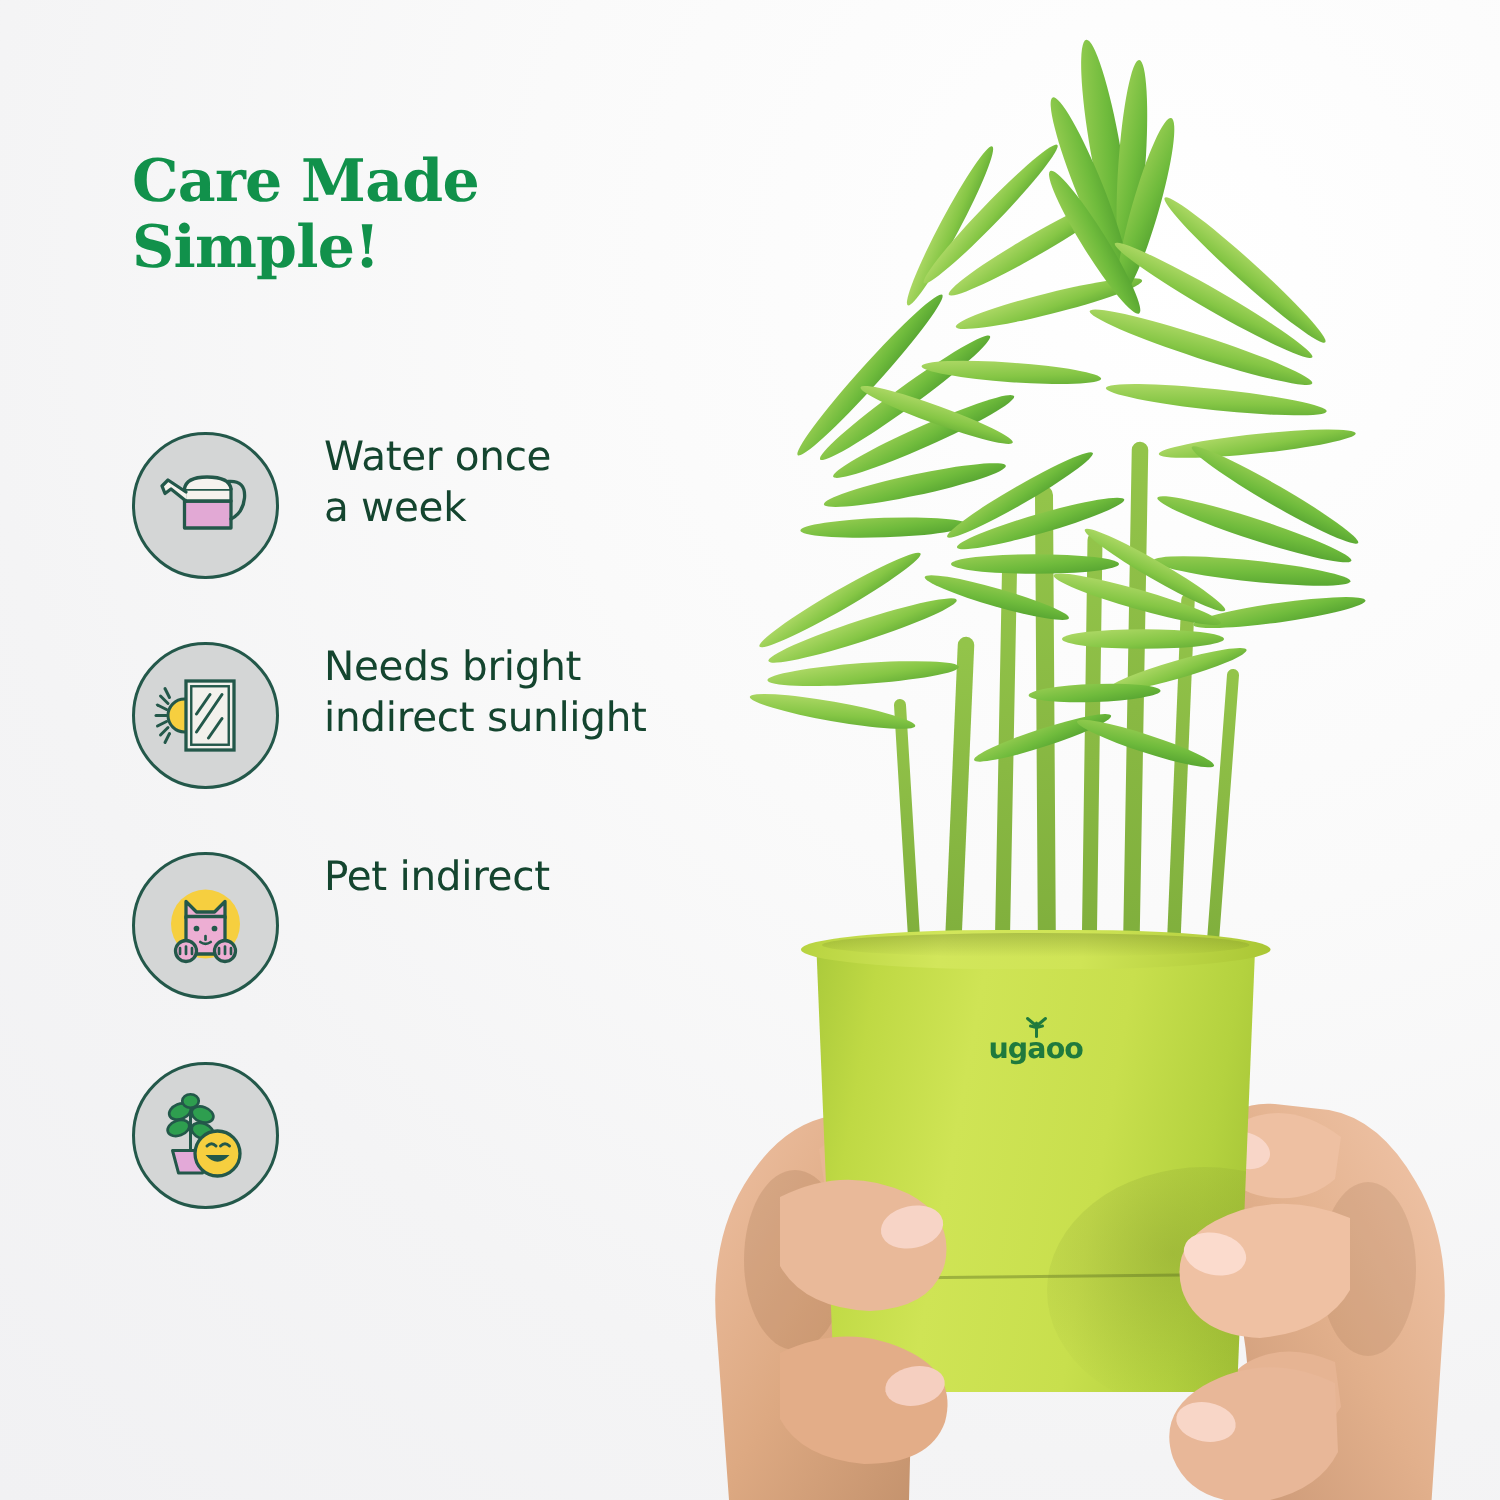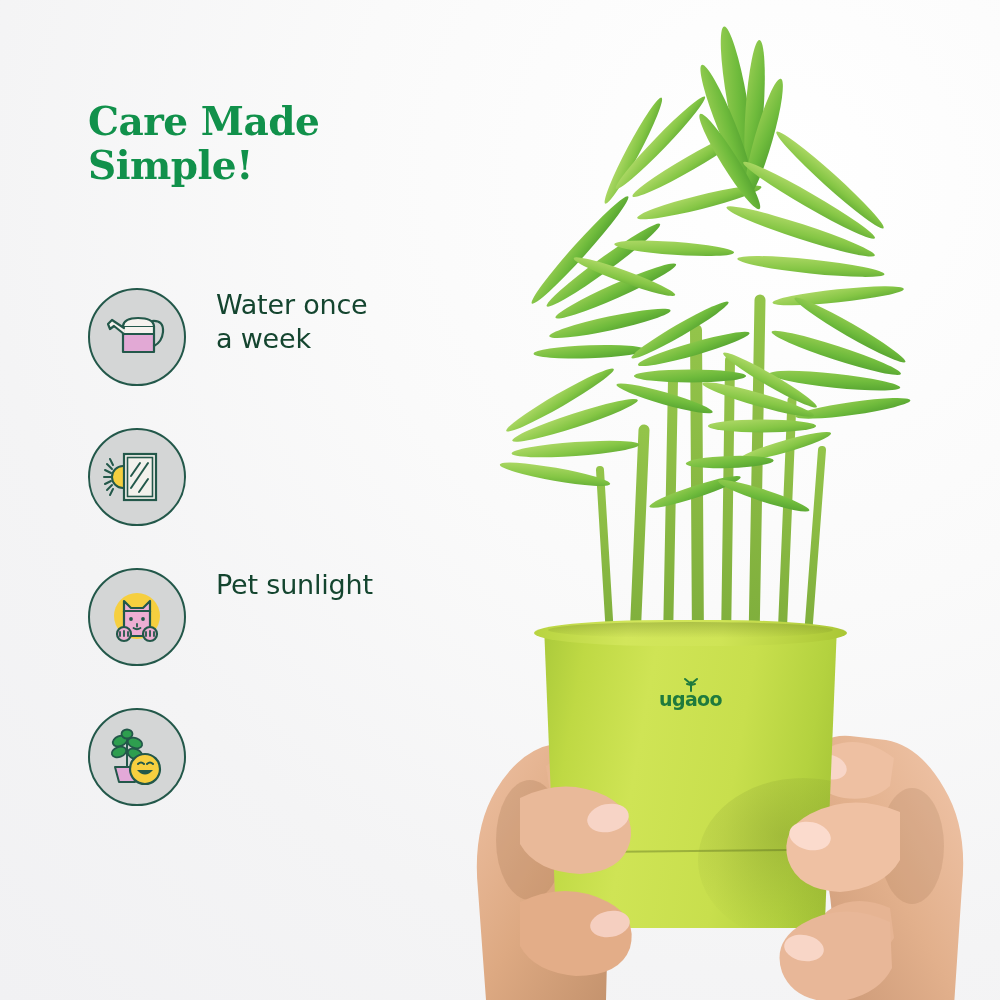--- a/index.html
+++ b/index.html
@@ -136,20 +136,22 @@
             </g>
             <circle cx="33" cy="47" r="11" fill="#f6cf3f" stroke="#23584a" stroke-width="2"></circle>
             <rect x="34" y="24" width="32" height="46" fill="#f3f1ec" stroke="#23584a" stroke-width="2.2"></rect>
             <rect x="37.5" y="27.5" width="25" height="39" fill="#f3f1ec" stroke="#23584a" stroke-width="1.6"></rect>
             <line x1="41" y1="58" x2="58" y2="33"></line>
             <line x1="41" y1="46" x2="50" y2="33"></line>
             <line x1="49" y1="62" x2="58" y2="49"></line>
           </g>
         </svg>
       </div>
+      <div class="feature-label">Needs bright
+indirect sunlight</div>
     </div>
 
     <div class="feature">
       <div class="icon-circle">
         <svg width="94" height="94" viewBox="0 0 94 94">
           <circle cx="47" cy="46" r="23" fill="#f6cf3f"></circle>
           <g fill="#edaed3" stroke="#23584a" stroke-width="2.2" stroke-linejoin="round">
             <path d="M34 42 L34 31 L41 38 L53 38 L60 31 L60 42 Z"></path>
             <path d="M34 41 L34 66 L60 66 L60 41 Z"></path>
             <circle cx="34" cy="64" r="7"></circle>
@@ -160,21 +162,21 @@
             <circle cx="53" cy="49" r="1.9"></circle>
           </g>
           <g fill="none" stroke="#23584a" stroke-width="1.8" stroke-linecap="round">
             <path d="M47 54 L47 56.5"></path>
             <path d="M43.5 58 Q47 60.5 50.5 58"></path>
             <path d="M30 62 L30 66 M34 61 L34 66 M38 62 L38 66"></path>
             <path d="M56 62 L56 66 M60 61 L60 66 M64 62 L64 66"></path>
           </g>
         </svg>
       </div>
-      <div class="feature-label">Pet sunlight</div>
+      <div class="feature-label">Pet indirect</div>
     </div>
 
     <div class="feature">
       <div class="icon-circle">
         <svg width="94" height="94" viewBox="0 0 94 94">
           <g stroke="#23584a" stroke-width="2" stroke-linecap="round" stroke-linejoin="round">
             <path d="M37 58 L37 26" fill="none"></path>
             <g fill="#2e9e4f" stroke="#23584a" stroke-width="1.8">
               <ellipse cx="30" cy="31" rx="7.5" ry="5" transform="rotate(-22 30 31)"></ellipse>
               <ellipse cx="45" cy="33" rx="7.5" ry="5" transform="rotate(20 45 33)"></ellipse>

